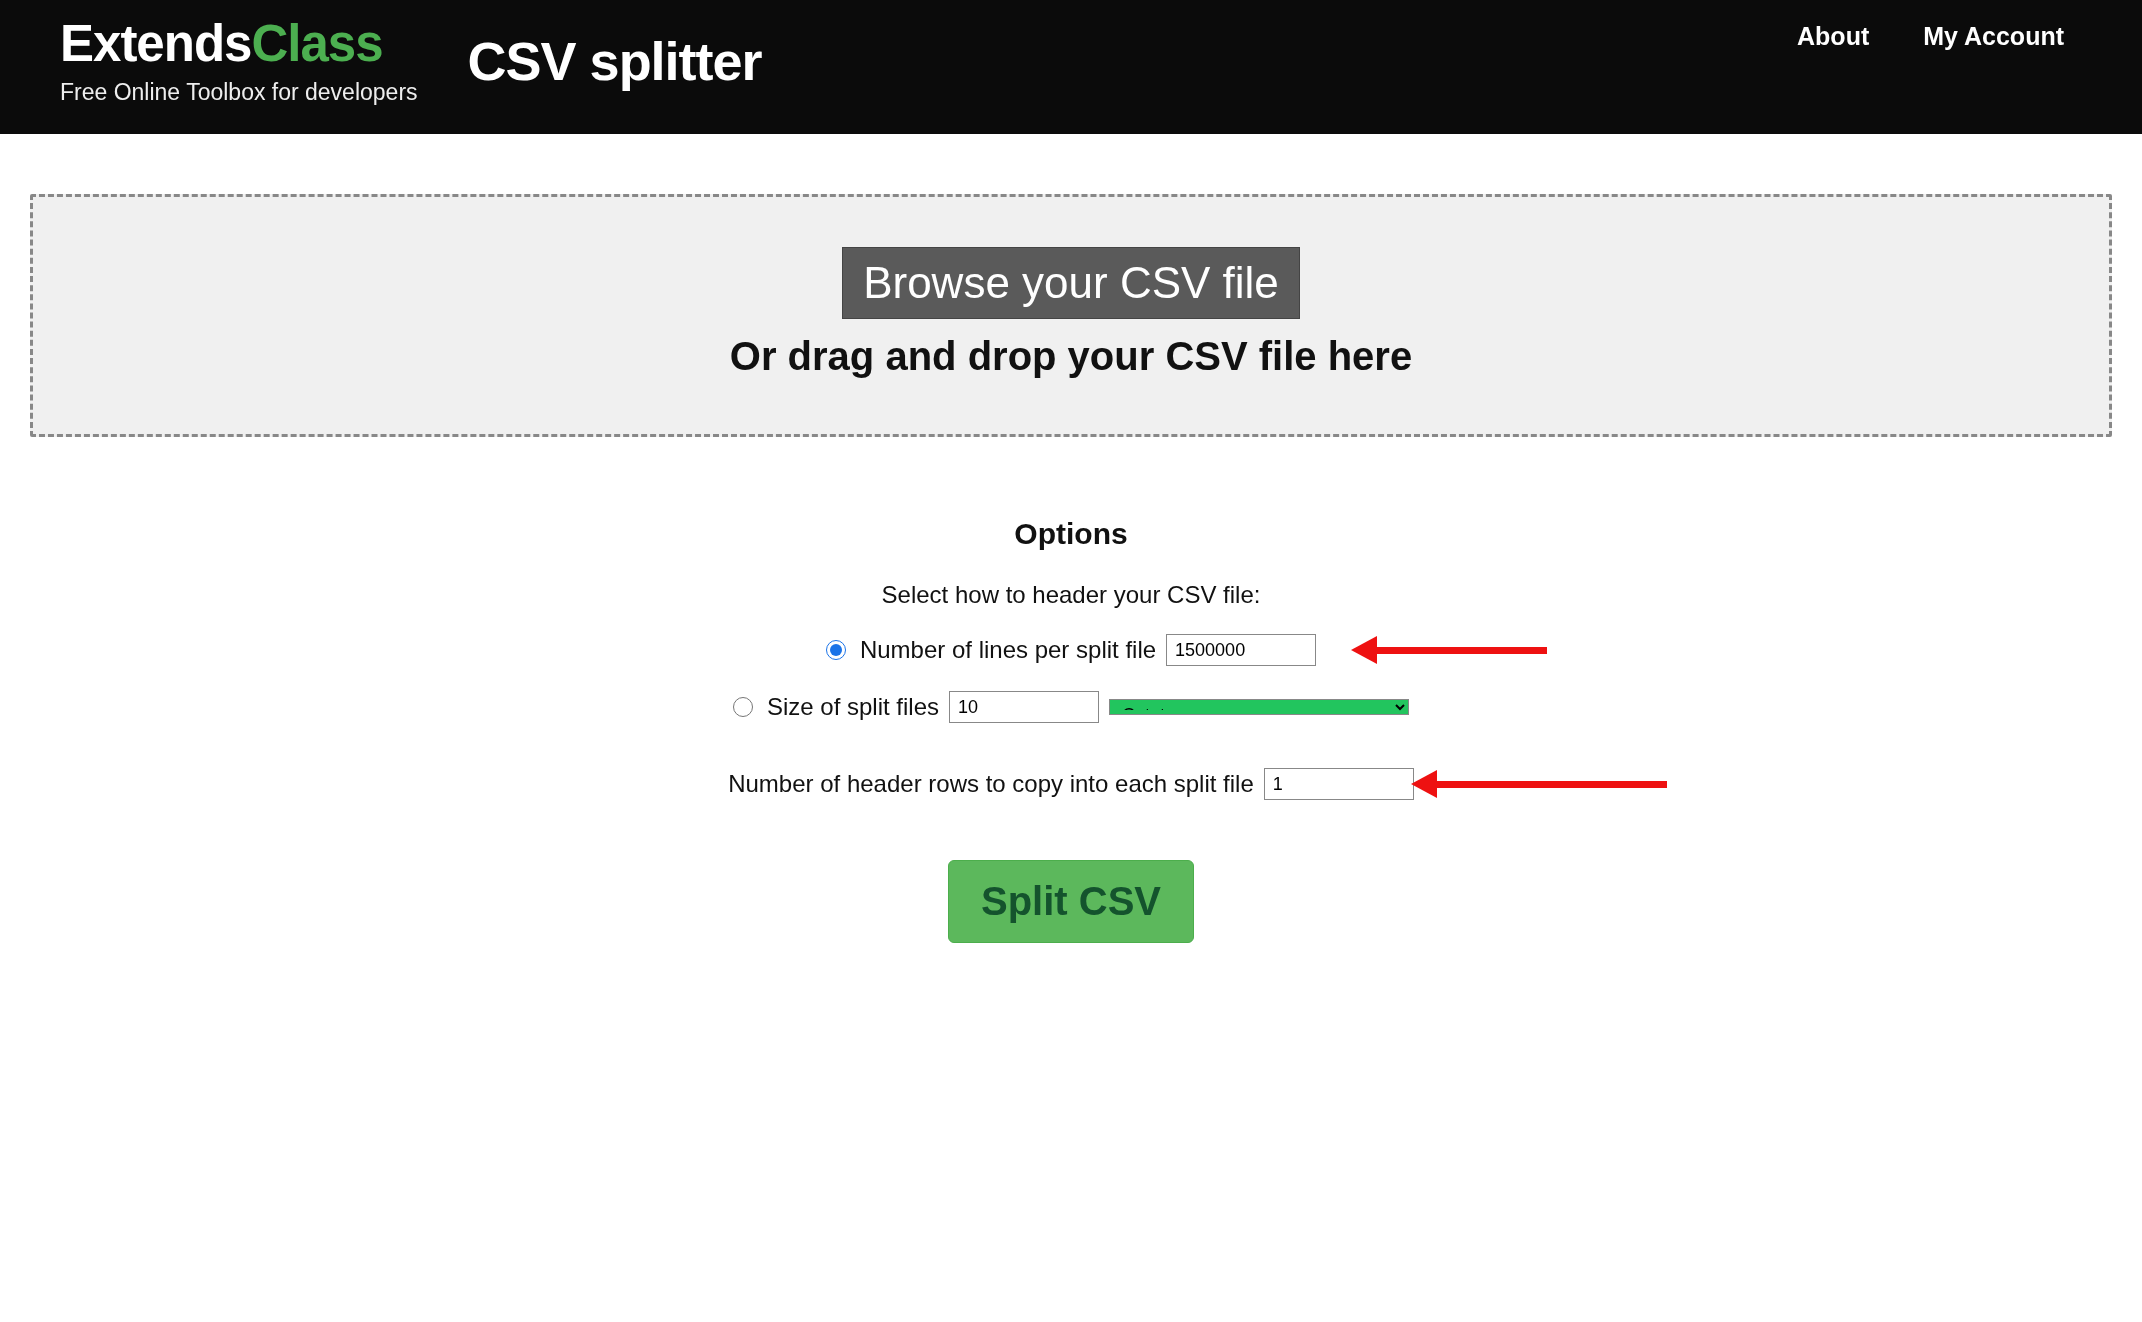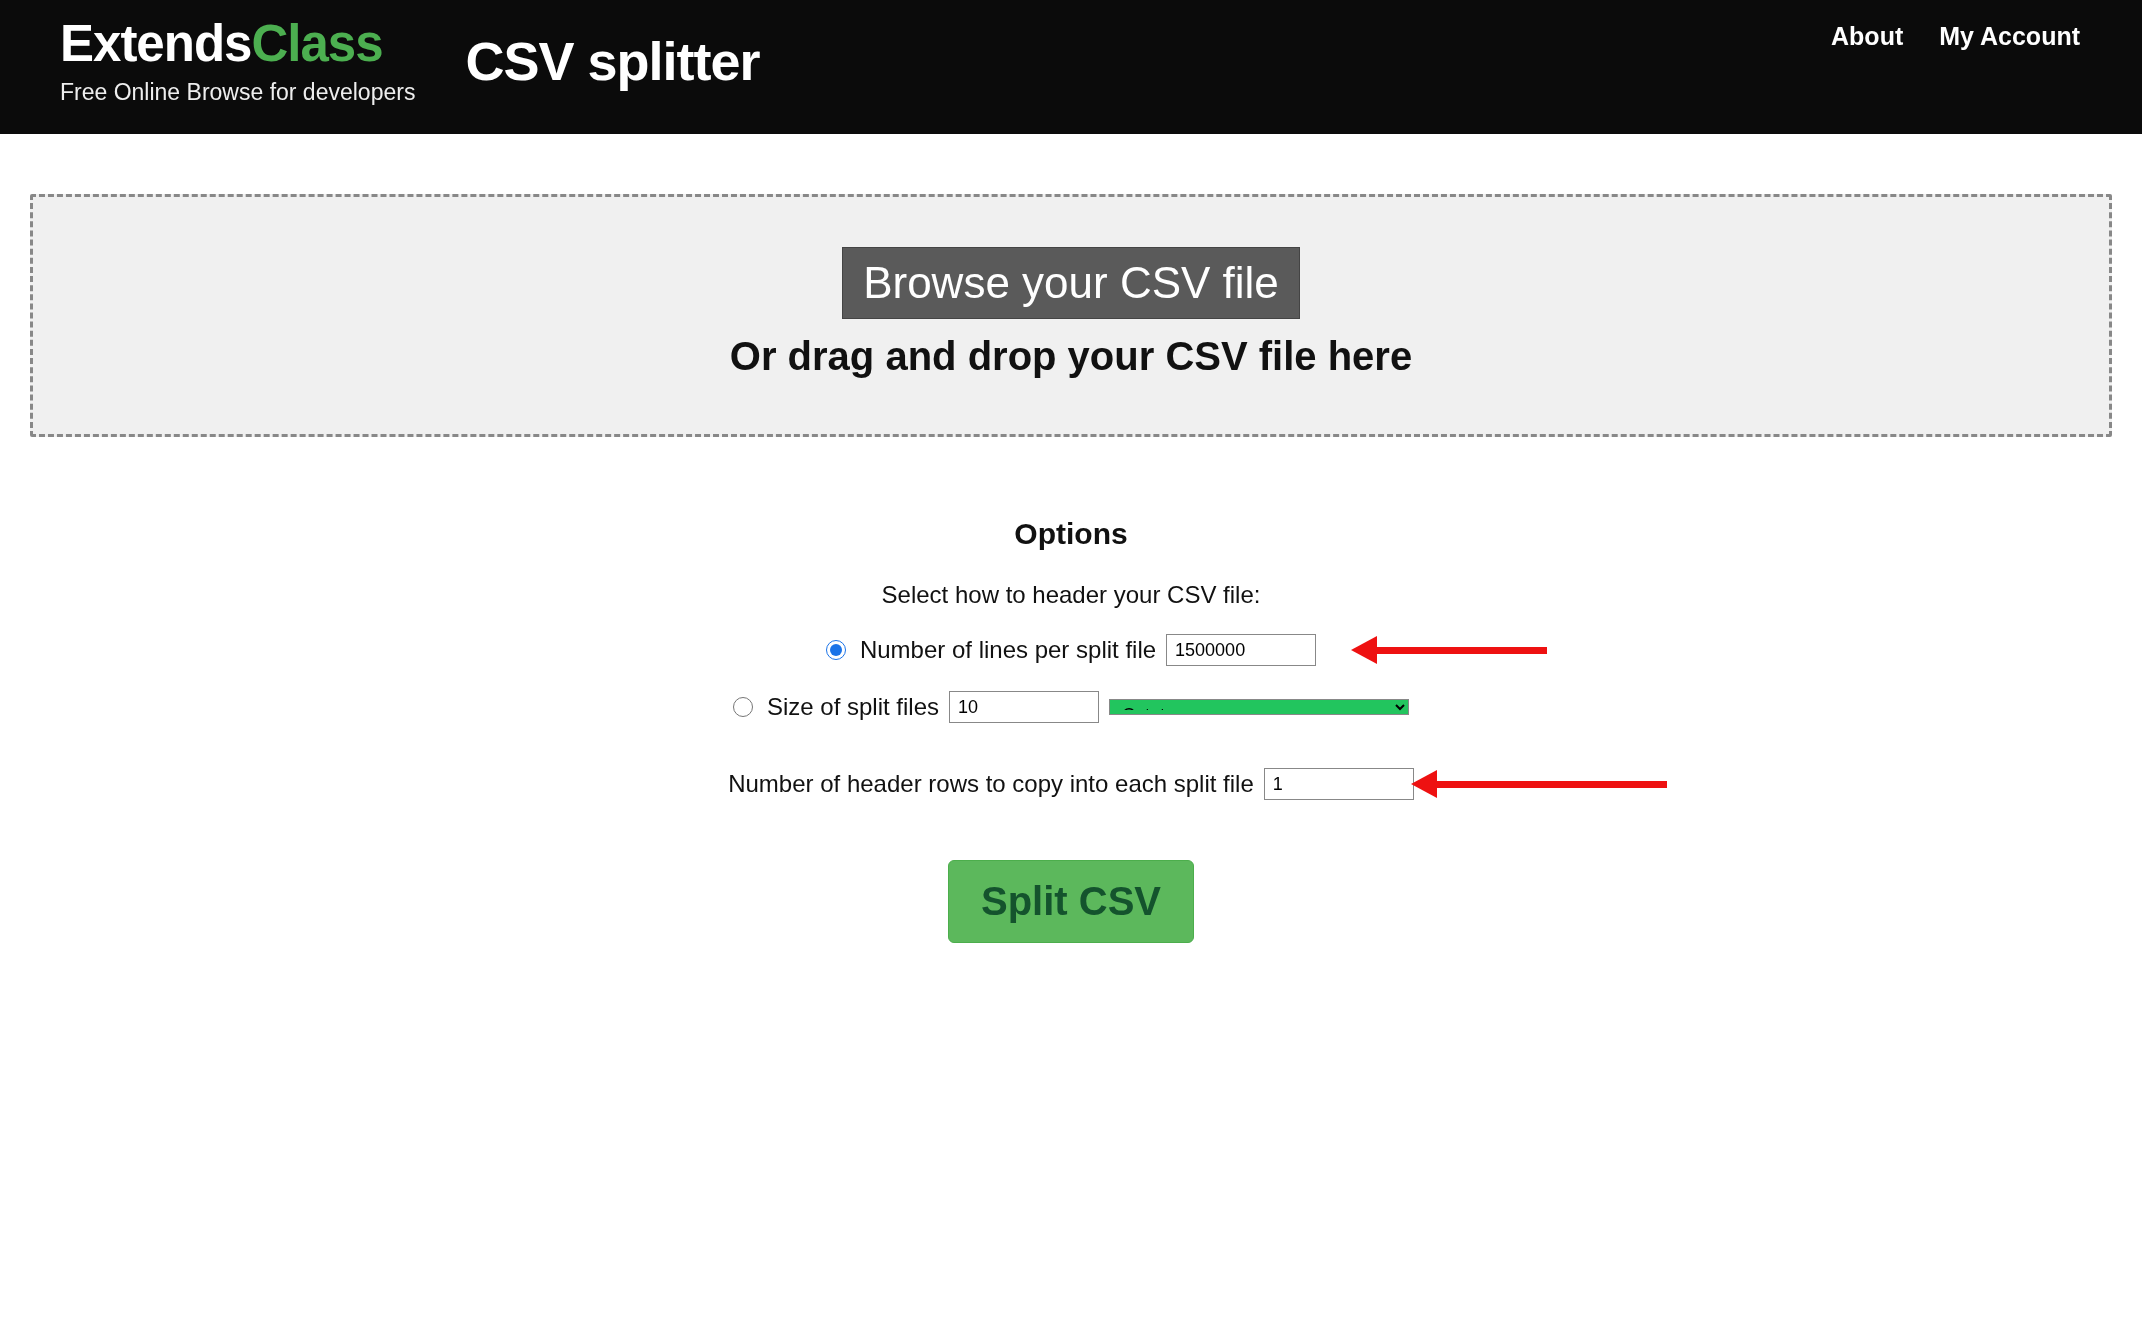--- a/index.html
+++ b/index.html
@@ -41,24 +41,24 @@
     }
     .page-title {
       font-size: 54px;
       font-weight: 800;
       margin-left: 50px;
       margin-top: 12px;
       letter-spacing: -1px;
     }
     .nav {
       position: absolute;
-      right: 62px;
+      right: 78px;
       top: 22px;
       display: flex;
-      gap: 36px;
+      gap: 54px;
     }
     .nav a {
       color: #fff;
       font-size: 25px;
       font-weight: 700;
       text-decoration: none;
     }
     .content {
       padding: 60px 20px 40px 20px;
     }
@@ -170,21 +170,21 @@
     .arrow2 .arrow-line { width: 230px; }
   </style>
 </head>
 <body>
 
 <header class="header">
   <div class="brand">
     <div class="brand-title">
       <span>Extends</span><span class="accent">Class</span>
     </div>
-    <div class="brand-sub">Free Online Browse for developers</div>
+    <div class="brand-sub">Free Online Toolbox for developers</div>
   </div>
   <div class="page-title">CSV splitter</div>
   <nav class="nav">
     <a href="#">About</a>
     <a href="#">My Account</a>
   </nav>
 </header>
 
 <div class="content">
 

